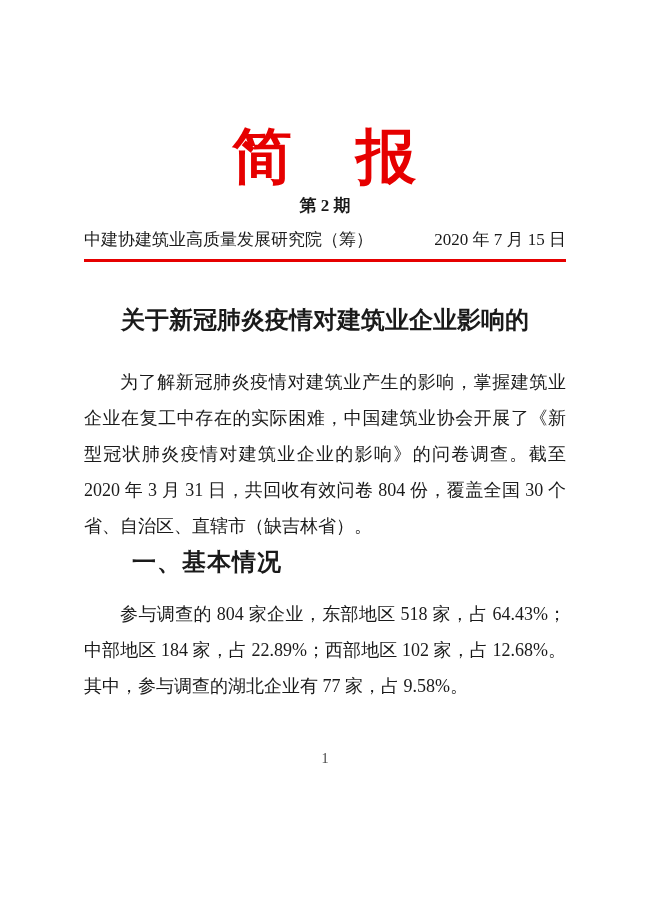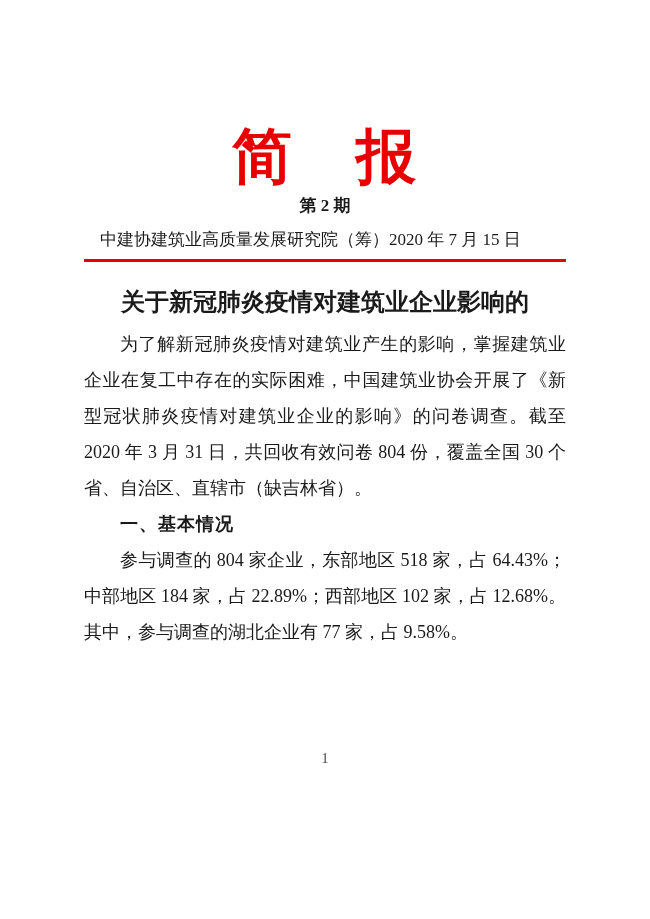--- a/index.html
+++ b/index.html
@@ -28,54 +28,53 @@
   }
   .issue-number {
     text-align: center;
     font-size: 17px;
     line-height: 24px;
     font-weight: bold;
   }
   .publisher-row {
     margin-top: 10px;
     display: flex;
-    justify-content: flex-start;
+    justify-content: space-between;
     align-items: baseline;
     font-size: 17px;
     line-height: 24px;
-    margin-left: 16px;
   }
   .masthead-rule {
     margin-top: 7px;
     height: 3px;
     background: #e60000;
   }
   .report-title {
-    margin-top: 20px;
+    margin-top: 38px;
     text-align: center;
     font-size: 24px;
     line-height: 40px;
     font-weight: bold;
   }
   .body-paragraph {
-    margin-top: 4px;
+    margin-top: 24px;
     font-size: 18px;
     line-height: 36px;
     text-align: justify;
     text-indent: 2em;
   }
   .section-heading {
-    font-size: 18px;
+    font-size: 24px;
     line-height: 36px;
     font-weight: bold;
     text-indent: 2em;
     font-family: "Liberation Sans", "DejaVu Sans", sans-serif;
     letter-spacing: 1px;
   }
-  .stats-paragraph { margin-top: 0; }
+  .stats-paragraph { margin-top: 16px; }
   .page-number {
     position: absolute;
     left: 0;
     right: 0;
     bottom: 52px;
     text-align: center;
     font-size: 14px;
     color: #444444;
   }
 </style>

